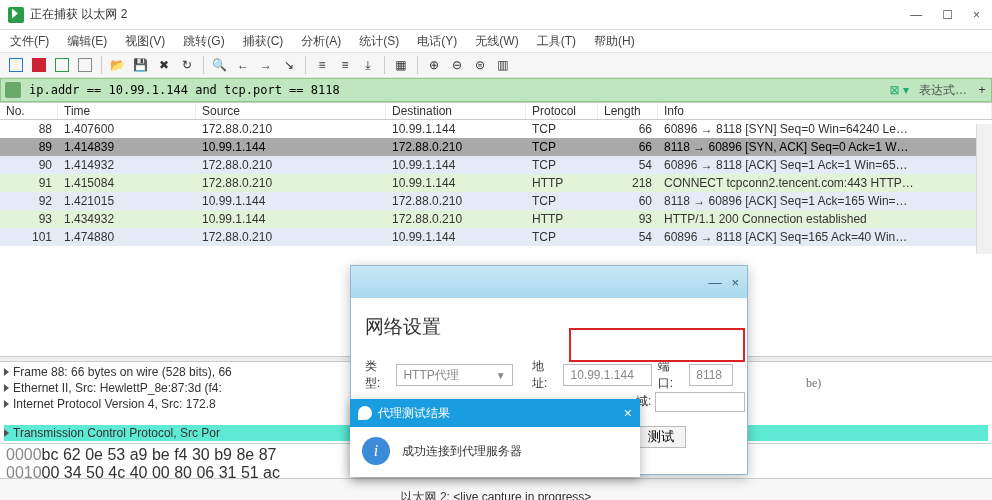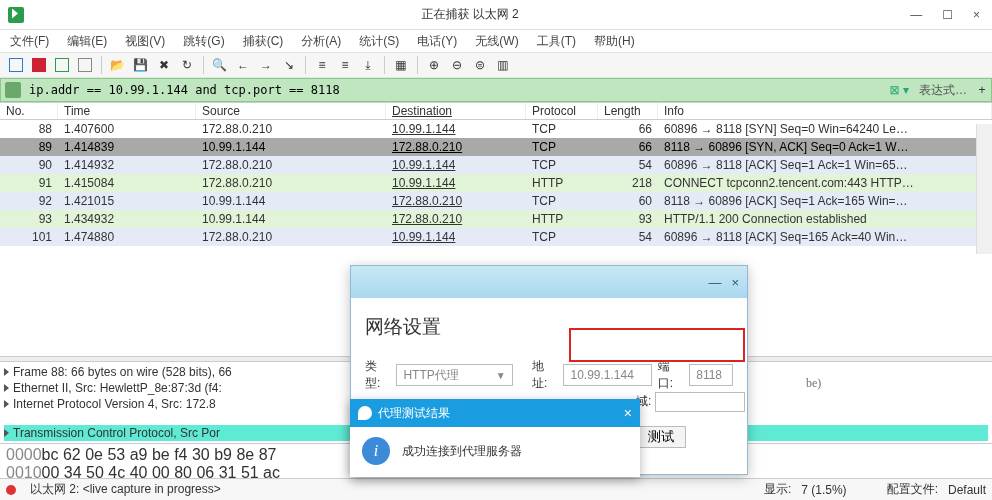--- a/index.html
+++ b/index.html
@@ -1,50 +1,50 @@
 <!DOCTYPE html>
 <html><head>
 <meta charset="utf-8">
 <style>
 * { margin: 0; padding: 0; box-sizing: border-box; font-family: "Microsoft YaHei", Tahoma, sans-serif; }
 body { width: 992px; height: 500px; overflow: hidden; background: #fff; position: relative; font-size: 12px; color: #333; }
-.titlebar { height: 30px; display: flex; align-items: center; padding: 0 8px; border-bottom: 1px solid #ddd; text-align: center; }
+.titlebar { height: 30px; display: flex; align-items: center; padding: 0 8px; border-bottom: 1px solid #ddd; }
 .titlebar .icon { width: 16px; height: 16px; background: #2a9c4a; border-radius: 2px; margin-right: 6px; position: relative; }
 .titlebar .icon::after { content:""; position:absolute; left:4px; top:2px; width:6px; height:10px; background:#fff; clip-path: polygon(0 0, 100% 50%, 0 100%);}
 .titlebar .title { flex: 1; }
 .winbtns { display: flex; gap: 20px; margin-right: 4px; color:#555;}
 .menubar { height: 22px; display: flex; align-items: center; gap: 18px; padding: 0 10px; color: #444; }
 .toolbar { height: 26px; display: flex; align-items: center; gap: 3px; padding: 0 6px; border-top:1px solid #e3e3e3; border-bottom:1px solid #e3e3e3; background:#f6f6f6;}
 .tb-btn { width:20px; height:20px; display:inline-flex; align-items:center; justify-content:center; border:1px solid transparent; border-radius:2px; font-size:12px;}
 .tb-sep { width:1px; height:18px; background:#ccc; margin:0 3px;}
 .sq { width:14px; height:14px; border:1.5px solid #888; display:inline-block;}
 .sq.blue{border-color:#2c79c7;} .sq.red{border-color:#c23; background:#c23;} .sq.green{border-color:#2a9c4a;}
 .sq.gray{border-color:#888;}
 .filterbar { height: 24px; display:flex; align-items:center; background:#bfe6bf; border:1px solid #8cc78c;}
 .filterbar .ficon{width:16px;height:16px;margin:0 4px;background:#6aa96a;border-radius:2px;}
 .filterbar input{flex:1; background:transparent; border:none; font-family:Consolas,monospace; font-size:12px; padding:2px 4px; outline:none;}
 .filterbar .expr{padding:0 6px; color:#555;}
 .filterbar .plus{width:18px;text-align:center;}
 .headers { height:18px; background:#fff; display:flex; border-bottom:1px solid #ccc; font-size:12px; border-top:1px solid #ccc;}
 .headers div{padding:1px 6px; border-right:1px solid #eee;}
-.col-no{width:58px;} .col-time{width:138px;} .col-src{width:190px;} .col-dst{width:140px;text-decoration:underline;} .col-proto{width:72px;} .col-len{width:60px;} .col-info{flex:1;}
+.col-no{width:58px;} .col-time{width:138px;} .col-src{width:190px;} .col-dst{width:140px;} .col-proto{width:72px;} .col-len{width:60px;} .col-info{flex:1;}
 .packets { font-family: Consolas, "Courier New", monospace; font-size:12px; }
 .packets .row{display:flex; height:18px; align-items:center; white-space:nowrap; overflow:hidden;}
 .packets .row div{padding:0 6px;}
 .row .col-no{text-align:right;}
 .bg-white{background:#fff;} .bg-sel{background:#a9a9a9; color:#000;} .bg-blue{background:#e4ebf7;} .bg-green{background:#e2f4d7;}
 .scrolltrack{position:absolute; right:0; top:124px; width:16px; height:130px; background:#f0f0f0; border-left:1px solid #ddd;}
 .splitter{height:6px; background:#eee; border-top:1px solid #ccc; border-bottom:1px solid #ccc; margin-top:110px;}
 .detail{font-family:Consolas,monospace; font-size:12px; padding:2px 4px;}
 .detail .line{display:flex; align-items:center; gap:4px; height:16px; overflow:hidden;}
 .tri{display:inline-block; width:0;height:0;border-left:5px solid #555;border-top:4px solid transparent;border-bottom:4px solid transparent;}
 .detail .hl{background:#5eead4;margin-top:13px;}
 .hex{font-family:Consolas,monospace; font-size:16px; border-top:1px solid #ccc; padding:2px 6px; display:flex;}
 .hex .addr{color:#888; width:44px;}
-.statusbar{position:absolute; left:0; right:0; bottom:0; height:22px; border-top:1px solid #ccc; display:flex; align-items:center; font-size:12px; background:#f7f7f7; padding:0 6px; gap:10px;}
+.statusbar{position:absolute; left:0; right:0; bottom:0; height:22px; border-top:1px solid #ccc; display:flex; align-items:center; font-size:12px; background:#f7f7f7; padding:0 6px; gap:10px;flex-direction:column;}
 .statusbar .redcirc{width:10px;height:10px;border-radius:50%;background:#d33;display:inline-block;margin-right:4px;}
 
 .dialog{position:absolute; left:350px; top:265px; width:398px; height:210px; background:#fff; box-shadow:0 3px 12px rgba(0,0,0,.25); border:1px solid #8fb9d6;}
 .dialog .dtitle{height:32px; background:linear-gradient(#c9e8f5,#a9d8ee); display:flex; align-items:center; padding:0 8px; justify-content:flex-end; gap:10px; color:#2b5a77; font-size:13px;}
 .dialog .body{padding:16px 14px;}
 .dialog .sect{font-size:19px; margin-bottom:18px;}
 .formrow{display:flex; align-items:center; gap:6px; font-size:12px;}
 .formrow .lbl{color:#333;}
 .formrow .field{border:1px solid #bbb; height:22px; padding:0 6px; font-size:12px; display:flex; align-items:center; font-family:Consolas,monospace; color:#888; background:#fff;}
 .redbox{position:absolute; border:2px solid #d22; pointer-events:none;}

